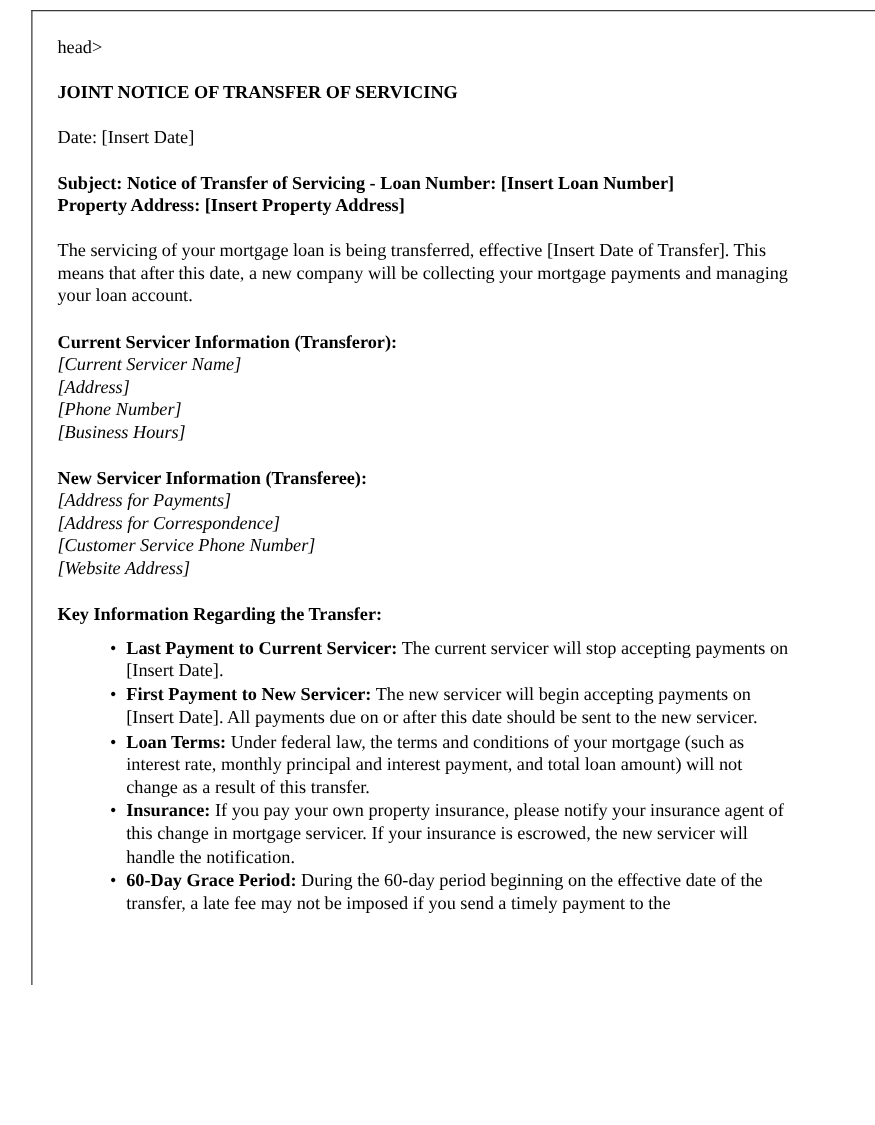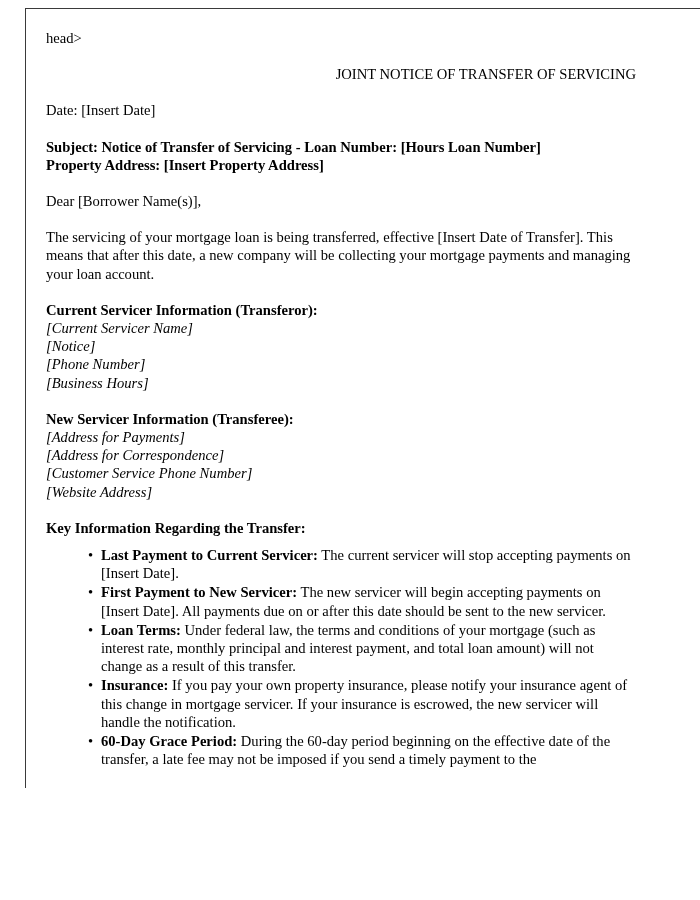--- a/index.html
+++ b/index.html
@@ -35,23 +35,22 @@
     box-sizing: border-box;
   }
   .doc-text {
     font-size: 14.6px;
     line-height: 18.2px;
   }
   .stray-tag {
     margin: 0 0 18px 0;
   }
   .doc-title {
-    font-weight: normal;
+    font-weight: bold;
     margin: 0 0 18px 0;
-    text-align: right;
   }
   .date-line {
     margin: 0 0 18px 0;
   }
   .subject-block {
     font-weight: bold;
     margin: 0 0 18px 0;
   }
   .salutation {
     margin: 0 0 18px 0;
@@ -104,32 +103,31 @@
 <div class="page-frame">
   <div class="page-inner doc-text">
 
     <p class="stray-tag">head&gt;</p>
 
     <p class="doc-title">JOINT NOTICE OF TRANSFER OF SERVICING</p>
 
     <p class="date-line">Date: [Insert Date]</p>
 
     <div class="subject-block">
-      <div>Subject: Notice of Transfer of Servicing - Loan Number: [Hours Loan Number]</div>
+      <div>Subject: Notice of Transfer of Servicing - Loan Number: [Insert Loan Number]</div>
       <div>Property Address: [Insert Property Address]</div>
     </div>
 
-    <p class="salutation">Dear [Borrower Name(s)],</p>
 
     <p class="intro-para">The servicing of your mortgage loan is being transferred, effective [Insert Date of Transfer]. This means that after this date, a new company will be collecting your mortgage payments and managing your loan account.</p>
 
     <div class="info-block">
       <div class="section-heading">Current Servicer Information (Transferor):</div>
       <div class="info-line">[Current Servicer Name]</div>
-      <div class="info-line">[Notice]</div>
+      <div class="info-line">[Address]</div>
       <div class="info-line">[Phone Number]</div>
       <div class="info-line">[Business Hours]</div>
     </div>
 
     <div class="info-block">
       <div class="section-heading">New Servicer Information (Transferee):</div>
       <div class="info-line">[Address for Payments]</div>
       <div class="info-line">[Address for Correspondence]</div>
       <div class="info-line">[Customer Service Phone Number]</div>
       <div class="info-line">[Website Address]</div>

